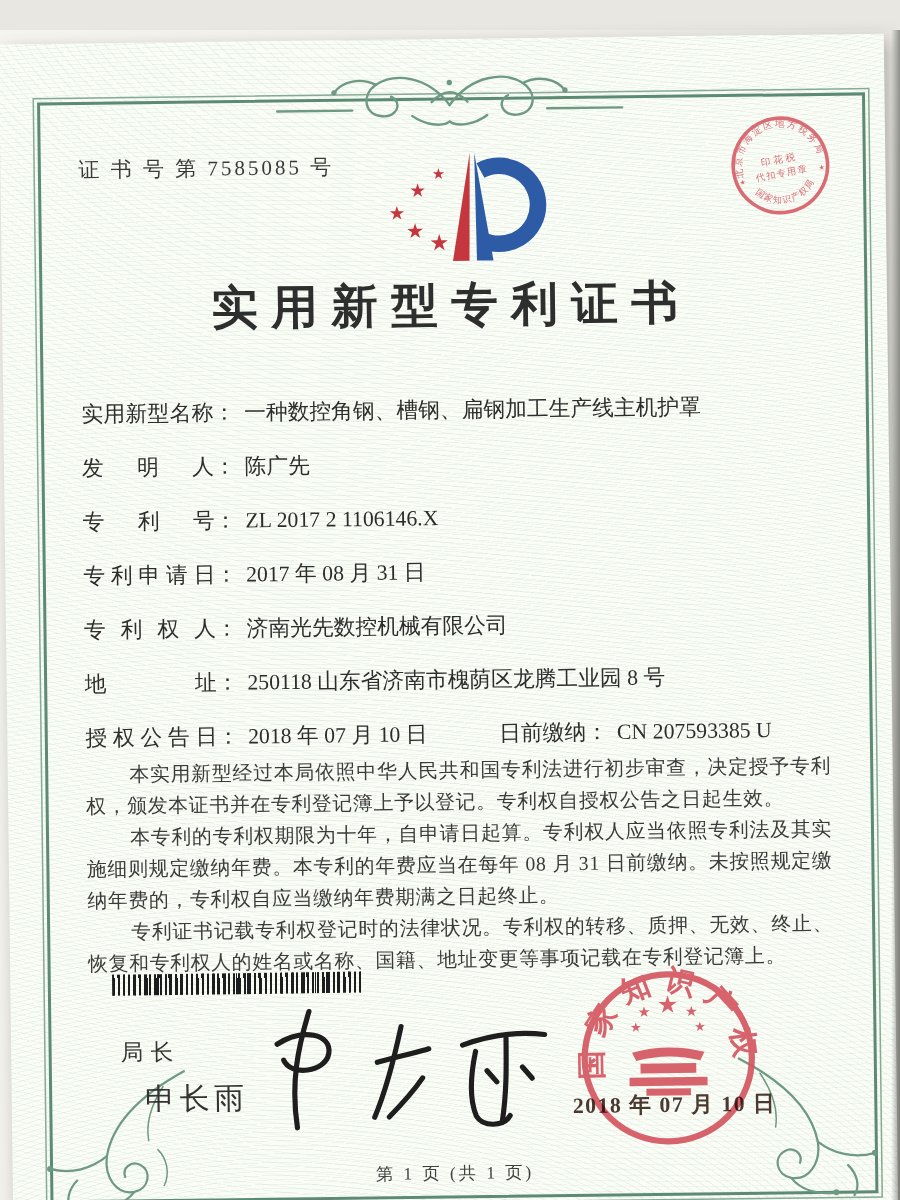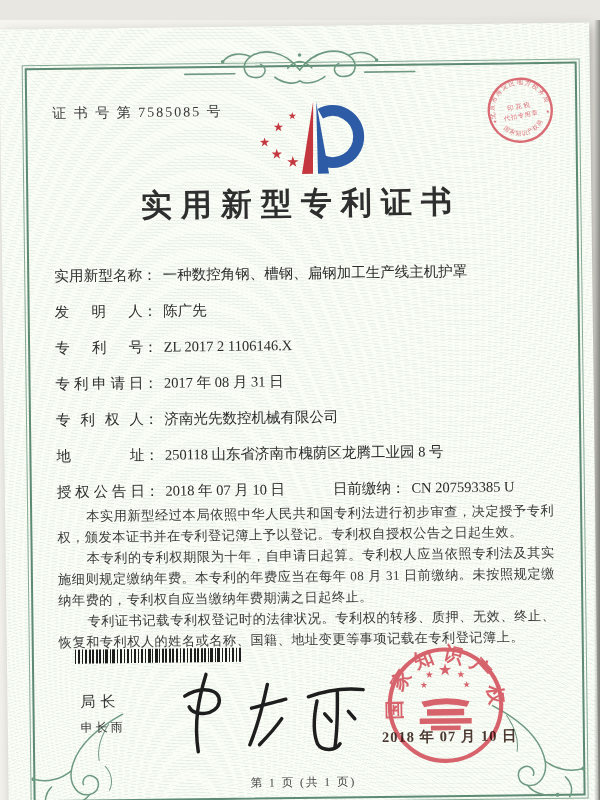--- a/index.html
+++ b/index.html
@@ -30,21 +30,21 @@
   .fvalue{margin-left:6px;}
   .grant-right{position:absolute;left:276px;top:0;}
   .body-text{left:52px;top:477px;width:497px;font-size:13.2px;line-height:21px;
          color:#3b3b3b;text-align:justify;}
   .body-text p{margin:0;text-indent:2.2em;letter-spacing:.5px;}
   .barcode{left:68px;top:621px;width:166px;height:14px;
      background:
        repeating-linear-gradient(90deg,#1d1d1d 0 1.5px,rgba(0,0,0,0) 1.5px 3.5px),
        repeating-linear-gradient(90deg,#1d1d1d 0 1px,rgba(0,0,0,0) 1px 7.5px);}
   .signer-title{left:73px;top:664px;font-size:15px;letter-spacing:5px;color:#333;text-align:center;}
-  .signer-name{left:73px;top:691px;font-size:12px;letter-spacing:3px;color:#333;}
+  .signer-name{left:89px;top:691px;font-size:20px;letter-spacing:3px;color:#333;}
   .signature{left:158px;top:638px;width:215px;height:98px;}
   .seal-main{left:373px;top:616px;width:130px;height:130px;opacity:.9;}
   .issue-date{left:374px;top:703px;font-size:14.5px;font-weight:600;color:#4d3a33;
          letter-spacing:1px;mix-blend-mode:multiply;z-index:5;}
   .seal-tax{left:483px;top:50px;width:74px;height:74px;opacity:.85;transform:rotate(-10deg);}
   .footer{left:0;width:100%;top:749px;text-align:center;font-size:11.5px;
          letter-spacing:2px;color:#3f3f3f;}
   .orn-top{left:183px;top:17px;width:234px;height:48px;}
   .orn-bl{left:13px;top:680px;width:106px;height:102px;}
   .orn-br{left:481px;top:676px;width:106px;height:102px;transform:scaleX(-1);}

